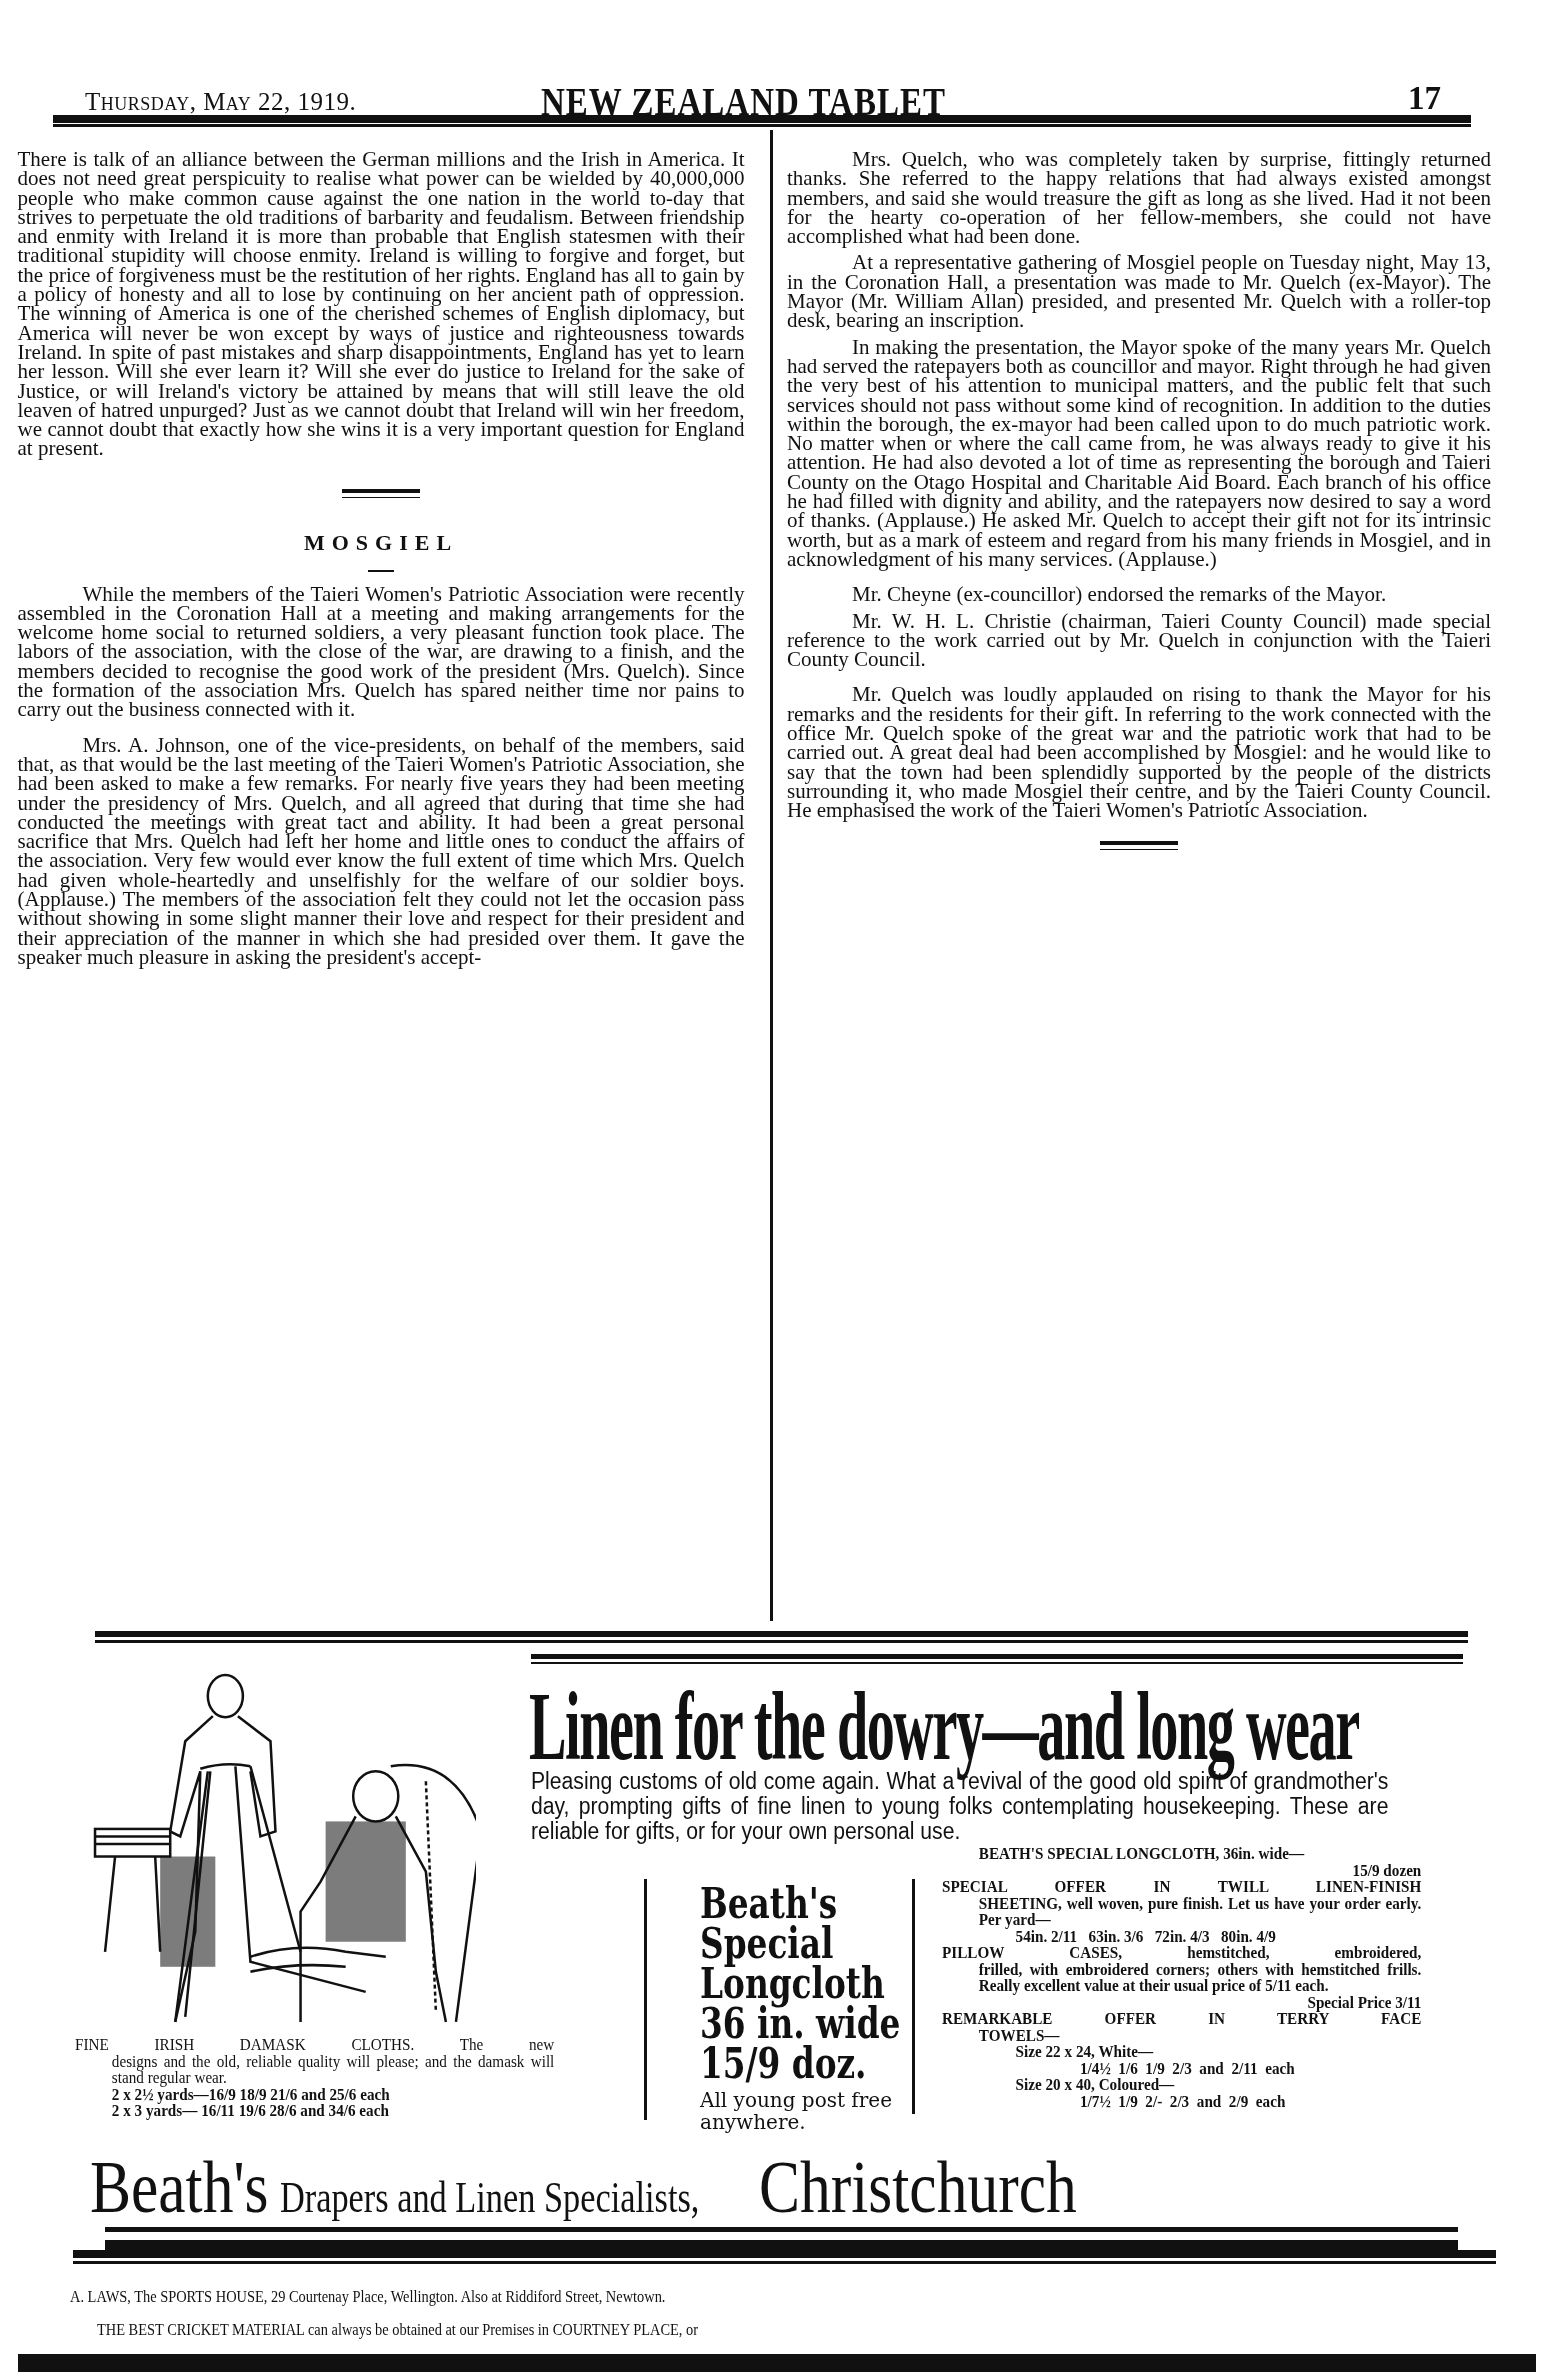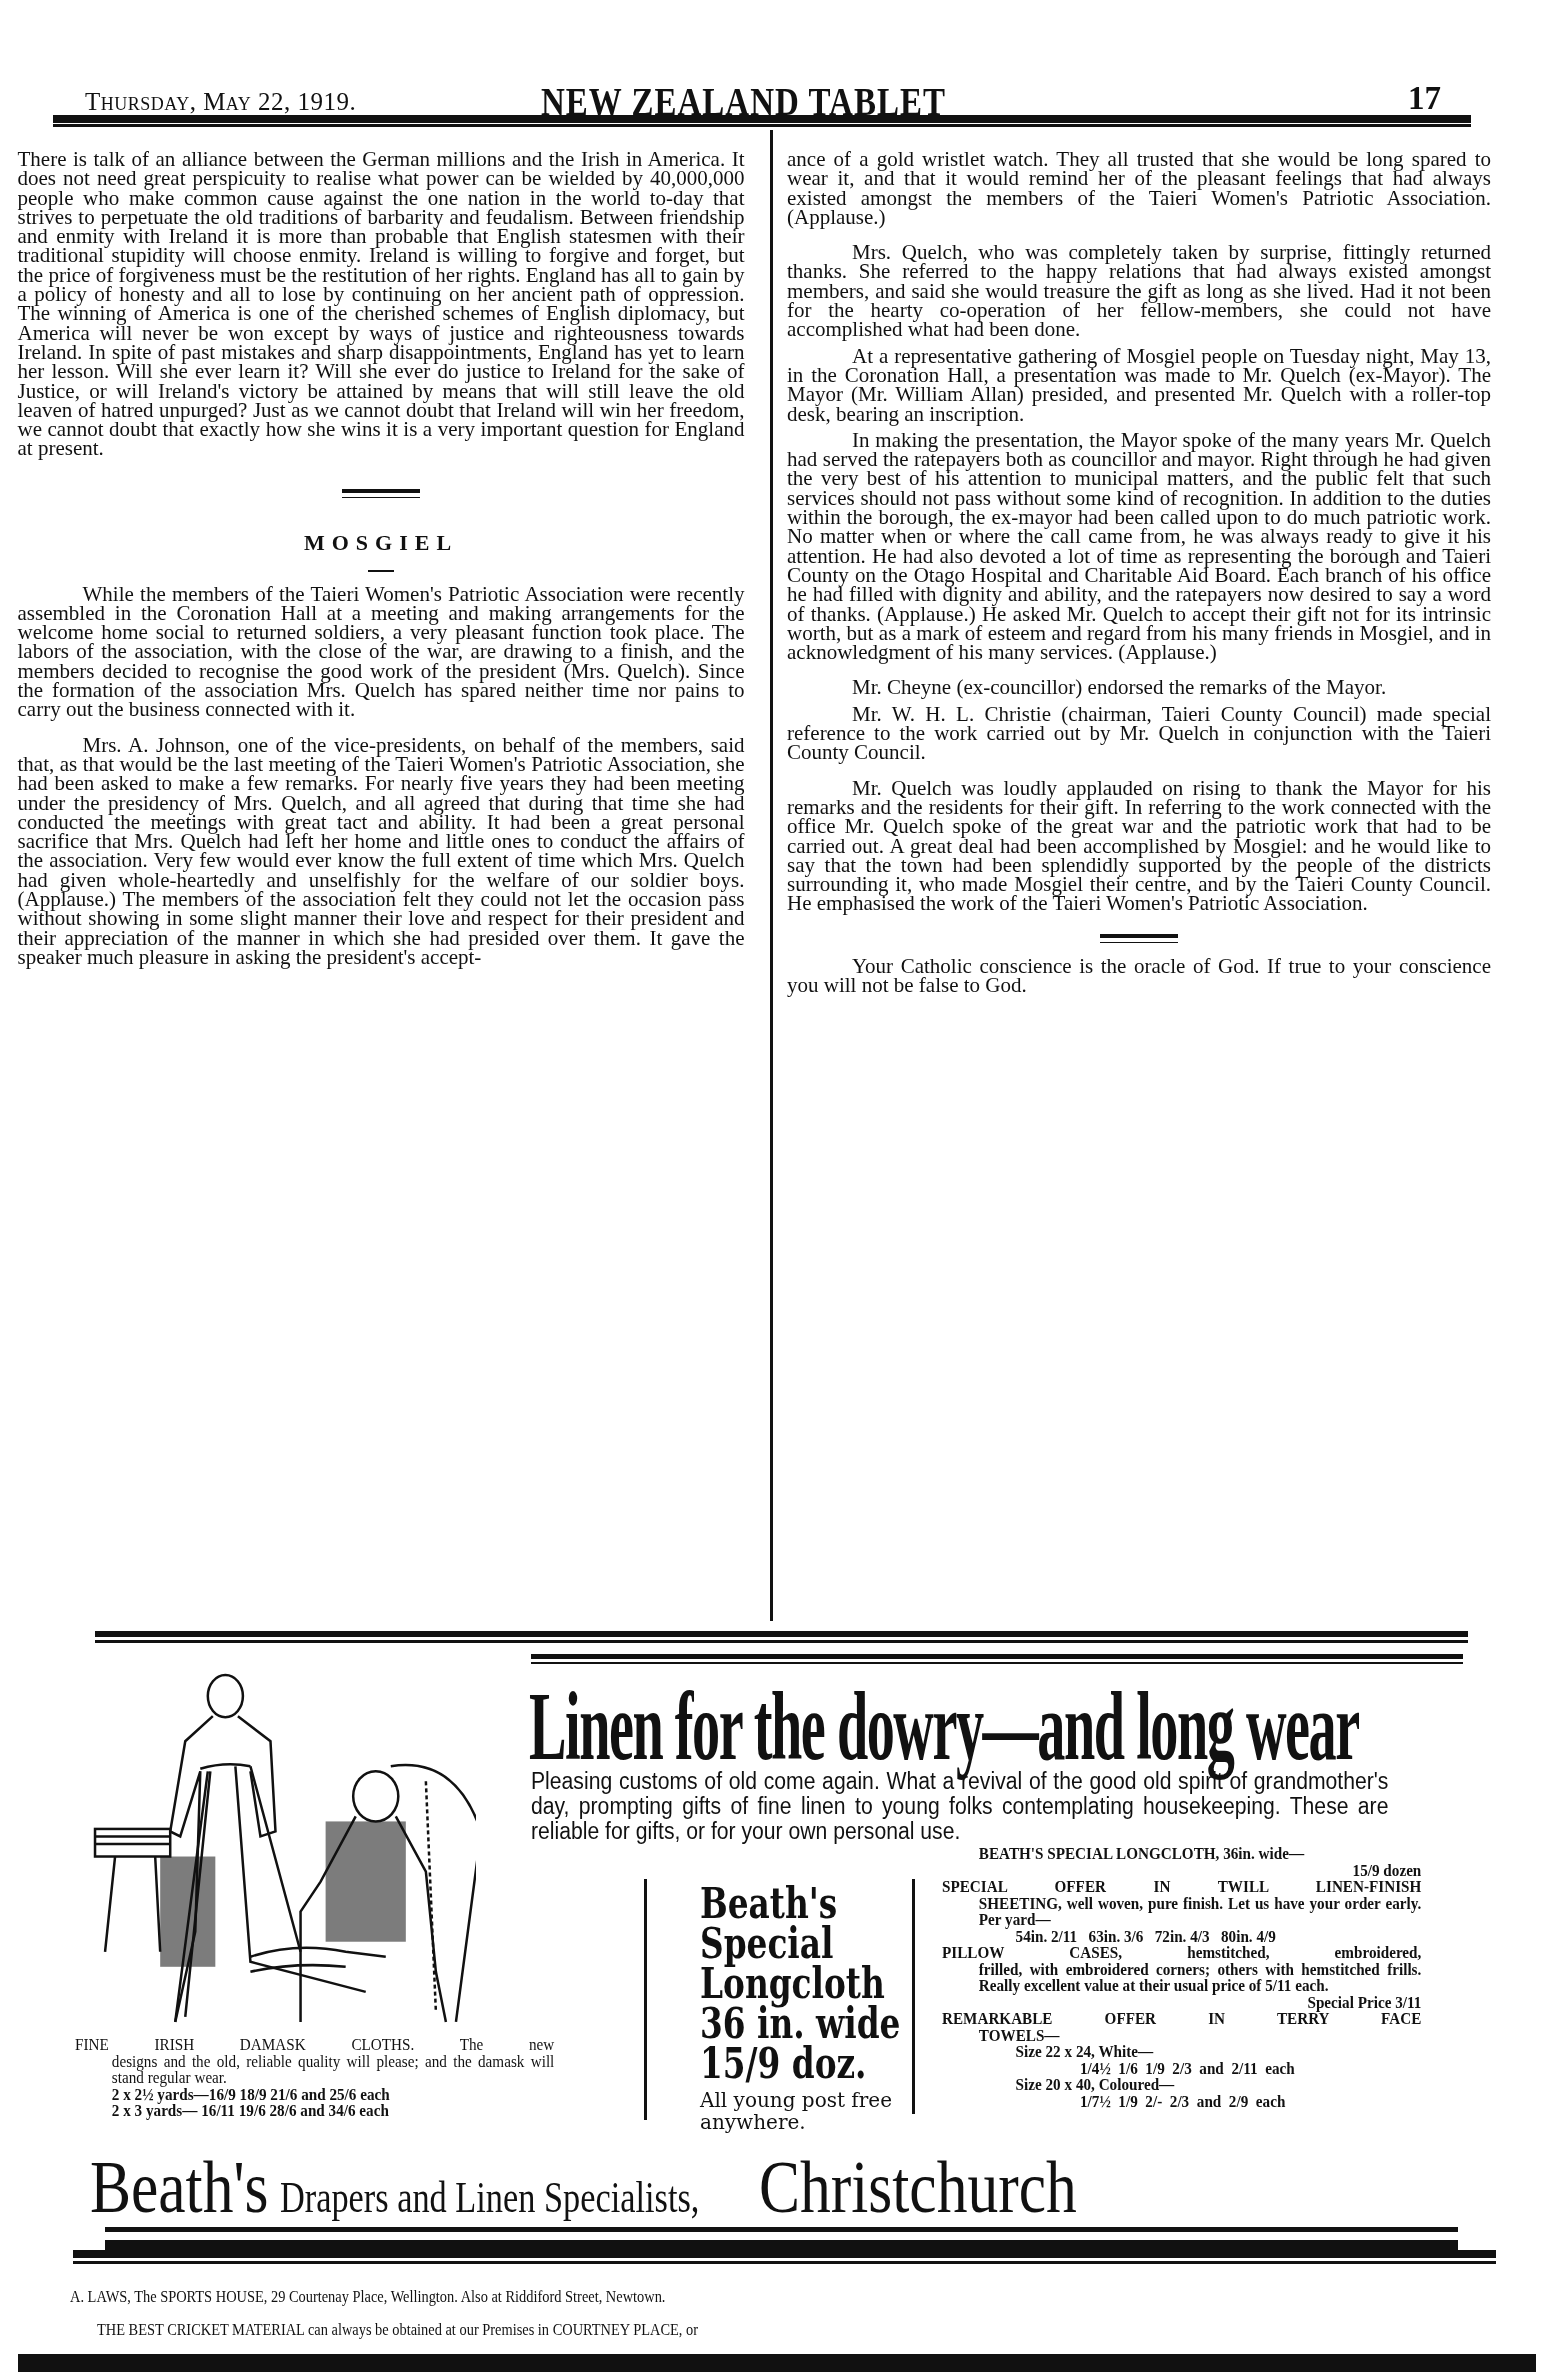--- a/index.html
+++ b/index.html
@@ -60,32 +60,30 @@
     <div class="rule-thin" style="height:1.5px; margin-top:3.5px;"></div>
   </div>
   <div style="height:35px;"></div>
   <h2 class="section-heading">MOSGIEL</h2>
   <div class="short-rule" style="width:26px; height:2px; margin-top:17.5px; margin-bottom:12.5px;"></div>
   <p class="indent">While the members of the Taieri Women's Patriotic Association were recently assembled in the Coronation Hall at a meeting and making arrangements for the welcome home social to returned soldiers, a very pleasant function took place. The labors of the association, with the close of the war, are drawing to a finish, and the members decided to recognise the good work of the president (Mrs. Quelch). Since the formation of the association Mrs. Quelch has spared neither time nor pains to carry out the business connected with it.</p>
   <p class="indent">Mrs. A. Johnson, one of the vice-presidents, on behalf of the members, said that, as that would be the last meeting of the Taieri Women's Patriotic Association, she had been asked to make a few remarks. For nearly five years they had been meeting under the presidency of Mrs. Quelch, and all agreed that during that time she had conducted the meetings with great tact and ability. It had been a great personal sacrifice that Mrs. Quelch had left her home and little ones to conduct the affairs of the association. Very few would ever know the full extent of time which Mrs. Quelch had given whole-heartedly and unselfishly for the welfare of our soldier boys. (Applause.) The members of the association felt they could not let the occasion pass without showing in some slight manner their love and respect for their president and their appreciation of the manner in which she had presided over them. It gave the speaker much pleasure in asking the president's accept-</p>
 </div>
 
 <div class="abs column" style="left:787px; top:150px; width:704px;">
-  <p>ance of a gold wristlet watch. They all trusted that she would be long spared to wear it, and that it would remind her of the pleasant feelings that had always existed amongst the members of the Taieri Women's Patriotic Association. (Applause.)</p>
   <p class="indent">Mrs. Quelch, who was completely taken by surprise, fittingly returned thanks. She referred to the happy relations that had always existed amongst members, and said she would treasure the gift as long as she lived. Had it not been for the hearty co-operation of her fellow-members, she could not have accomplished what had been done.</p>
   <p class="indent" style="margin-top:7px;">At a representative gathering of Mosgiel people on Tuesday night, May 13, in the Coronation Hall, a presentation was made to Mr. Quelch (ex-Mayor). The Mayor (Mr. William Allan) presided, and presented Mr. Quelch with a roller-top desk, bearing an inscription.</p>
   <p class="indent" style="margin-top:7px;">In making the presentation, the Mayor spoke of the many years Mr. Quelch had served the ratepayers both as councillor and mayor. Right through he had given the very best of his attention to municipal matters, and the public felt that such services should not pass without some kind of recognition. In addition to the duties within the borough, the ex-mayor had been called upon to do much patriotic work. No matter when or where the call came from, he was always ready to give it his attention. He had also devoted a lot of time as representing the borough and Taieri County on the Otago Hospital and Charitable Aid Board. Each branch of his office he had filled with dignity and ability, and the ratepayers now desired to say a word of thanks. (Applause.) He asked Mr. Quelch to accept their gift not for its intrinsic worth, but as a mark of esteem and regard from his many friends in Mosgiel, and in acknowledgment of his many services. (Applause.)</p>
   <p class="indent">Mr. Cheyne (ex-councillor) endorsed the remarks of the Mayor.</p>
   <p class="indent" style="margin-top:7px;">Mr. W. H. L. Christie (chairman, Taieri County Council) made special reference to the work carried out by Mr. Quelch in conjunction with the Taieri County Council.</p>
   <p class="indent">Mr. Quelch was loudly applauded on rising to thank the Mayor for his remarks and the residents for their gift. In referring to the work connected with the office Mr. Quelch spoke of the great war and the patriotic work that had to be carried out. A great deal had been accomplished by Mosgiel: and he would like to say that the town had been splendidly supported by the people of the districts surrounding it, who made Mosgiel their centre, and by the Taieri County Council. He emphasised the work of the Taieri Women's Patriotic Association.</p>
   <div style="margin:20px auto 0; width:78px;">
     <div class="rule-thin" style="height:4.5px;"></div>
     <div class="rule-thin" style="height:1.5px; margin-top:3.5px;"></div>
   </div>
-  <p class="indent" style="margin-top:14px;">Your Catholic conscience is the oracle of God. If true to your conscience you will not be false to God.</p>
 </div>
 
 <div class="abs rule-thick" style="left:95px; top:1631px; width:1373px; height:6px;"></div>
 <div class="abs rule-thin" style="left:95px; top:1640px; width:1373px; height:2.5px;"></div>
 <div class="abs rule-thick" style="left:531px; top:1654px; width:932px; height:5px;"></div>
 <div class="abs rule-thin" style="left:531px; top:1662px; width:932px; height:2px;"></div>
 
 <svg class="abs illustration" viewBox="0 0 780 720">
   <g fill="none" stroke="#111" stroke-width="5">
 

